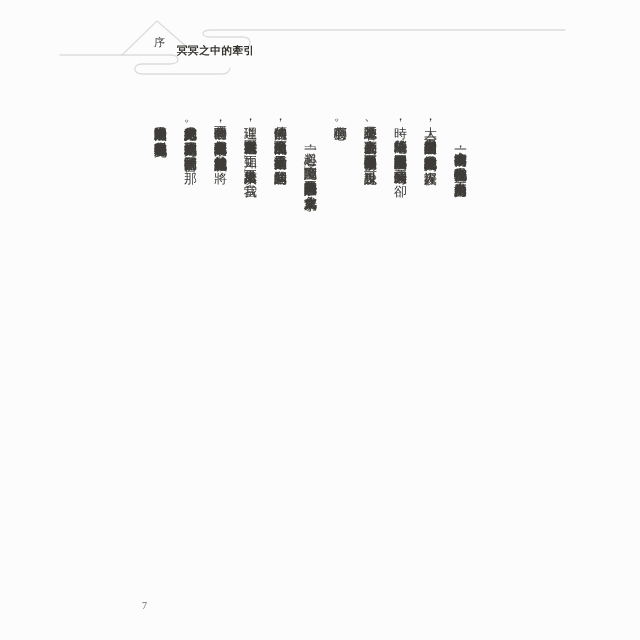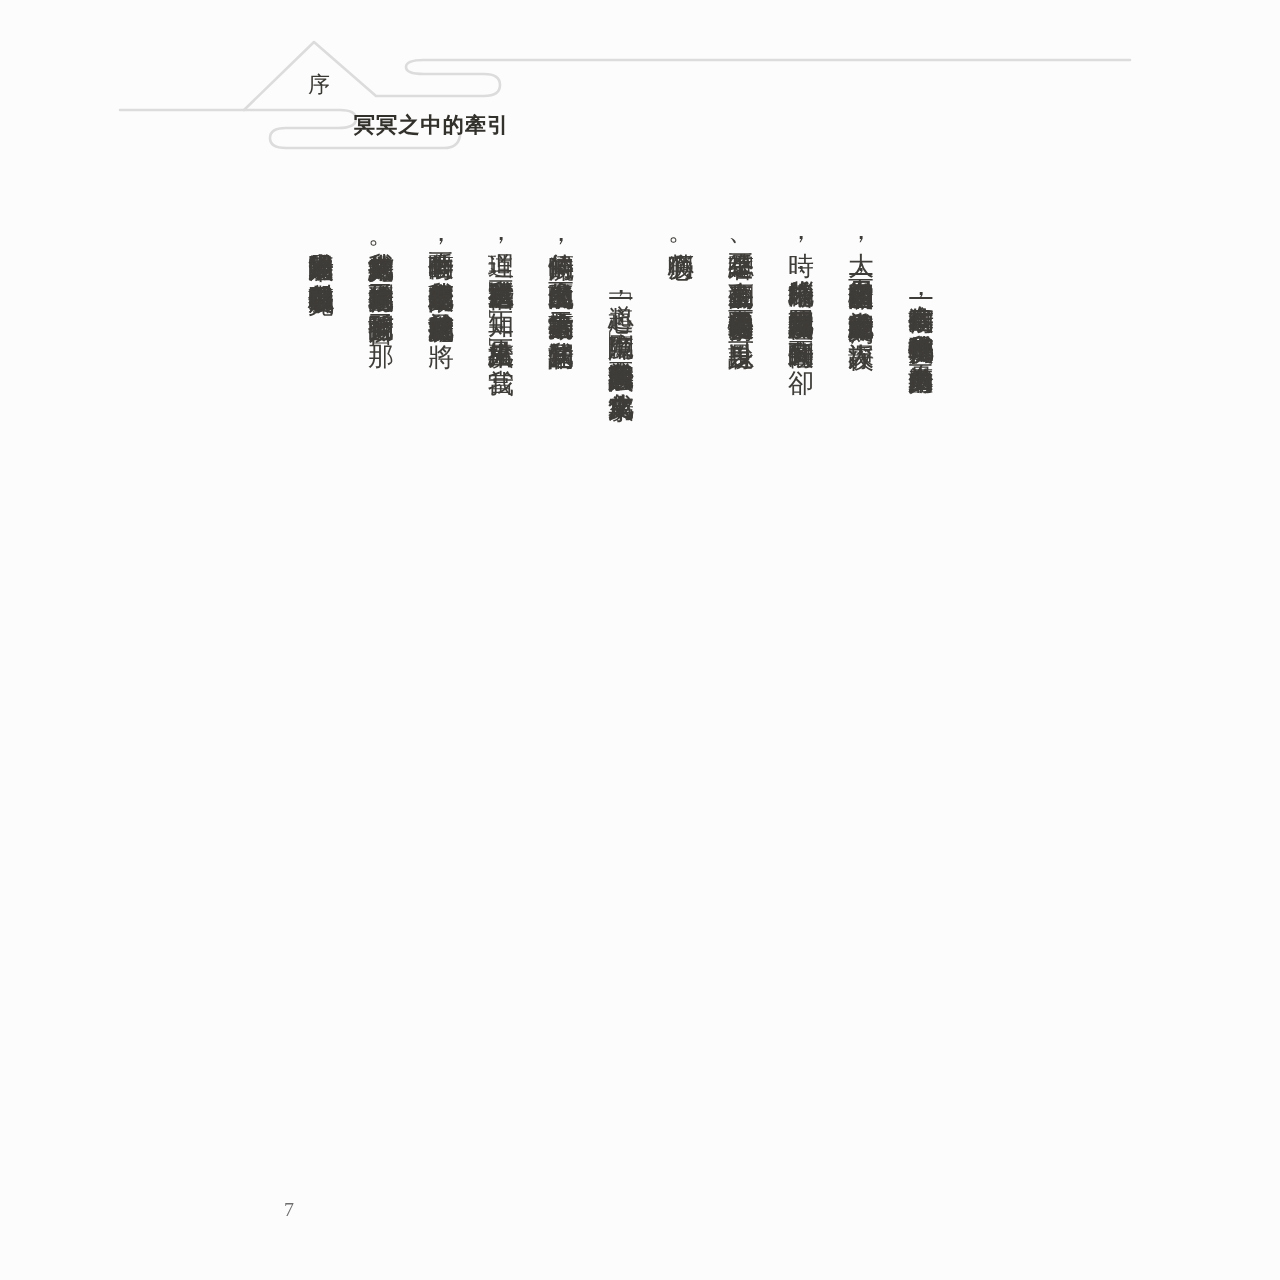--- a/index.html
+++ b/index.html
@@ -20,21 +20,21 @@
   }
   .section-label {
     position: absolute;
     left: 154px; top: 35px;
     font-size: 11px;
     color: #3a3833;
     letter-spacing: 0;
   }
   .title {
     position: absolute;
-    left: 177px; top: 56px;
+    left: 177px; top: 44px;
     margin: 0;
     font-size: 10.5px;
     font-weight: 600;
     color: #33312c;
     letter-spacing: 0.6px;
     white-space: nowrap;
   }
 
   
   .text-block {

